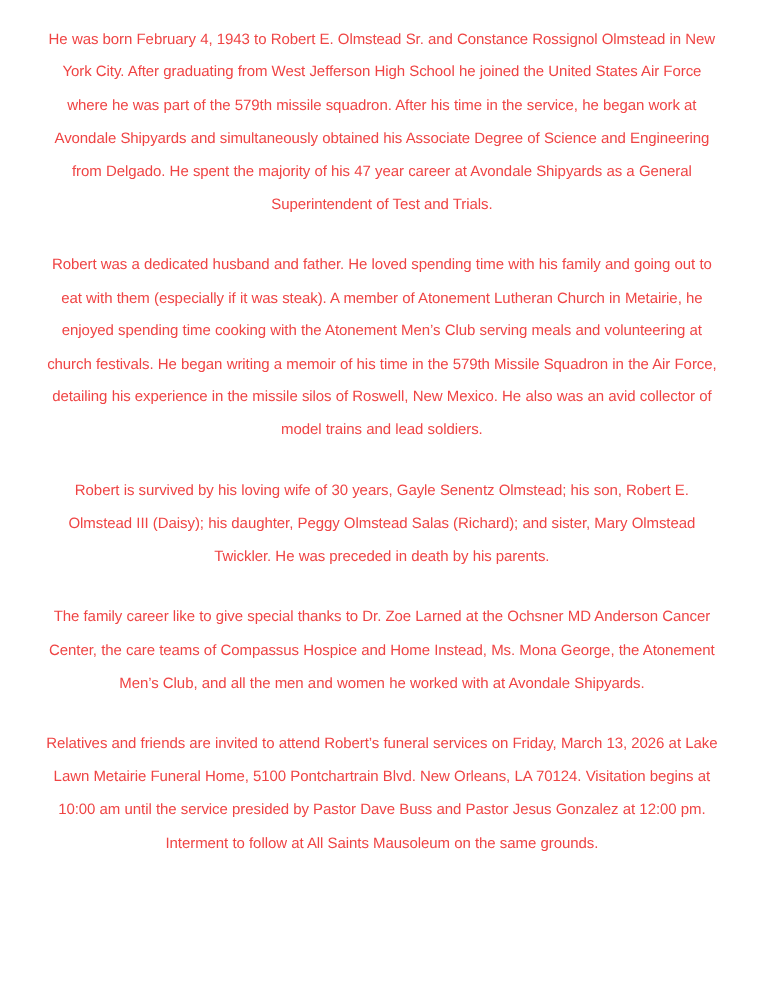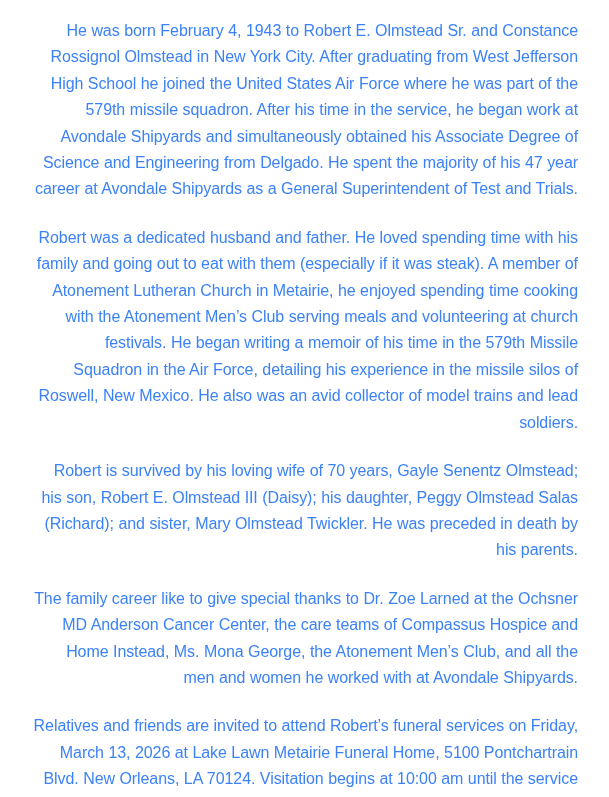--- a/index.html
+++ b/index.html
@@ -21,36 +21,36 @@
     width: 609px;
     height: 797px;
     background: #ffffff;
     padding: 18px 31px 0 33px;
   }
   .obit-body {
     width: 545px;
   }
   .obit-paragraph {
     margin: 0 0 22px 0;
-    font-size: 16px;
+    font-size: 12px;
     line-height: 26.4px;
     letter-spacing: -0.005em;
-    color: #3b82f6;
-    text-align: right;
+    color: #ef4444;
+    text-align: center;
     word-spacing: 0.01em;
   }
   .obit-paragraph:last-child {
     margin-bottom: 0;
   }
 </style>
 </head>
 <body>
 
 <div id="document-page">
   <article class="obit-body">
     <p class="obit-paragraph">He was born February 4, 1943 to Robert E. Olmstead Sr. and Constance Rossignol Olmstead in New York City. After graduating from West Jefferson High School he joined the United States Air Force where he was part of the 579th missile squadron. After his time in the service, he began work at Avondale Shipyards and simultaneously obtained his Associate Degree of Science and Engineering from Delgado. He spent the majority of his 47 year career at Avondale Shipyards as a General Superintendent of Test and Trials.</p>
     <p class="obit-paragraph">Robert was a dedicated husband and father. He loved spending time with his family and going out to eat with them (especially if it was steak). A member of Atonement Lutheran Church in Metairie, he enjoyed spending time cooking with the Atonement Men’s Club serving meals and volunteering at church festivals. He began writing a memoir of his time in the 579th Missile Squadron in the Air Force, detailing his experience in the missile silos of Roswell, New Mexico. He also was an avid collector of model trains and lead soldiers.</p>
-    <p class="obit-paragraph">Robert is survived by his loving wife of 70 years, Gayle Senentz Olmstead; his son, Robert E. Olmstead III (Daisy); his daughter, Peggy Olmstead Salas (Richard); and sister, Mary Olmstead Twickler. He was preceded in death by his parents.</p>
+    <p class="obit-paragraph">Robert is survived by his loving wife of 30 years, Gayle Senentz Olmstead; his son, Robert E. Olmstead III (Daisy); his daughter, Peggy Olmstead Salas (Richard); and sister, Mary Olmstead Twickler. He was preceded in death by his parents.</p>
     <p class="obit-paragraph">The family career like to give special thanks to Dr. Zoe Larned at the Ochsner MD Anderson Cancer Center, the care teams of Compassus Hospice and Home Instead, Ms. Mona George, the Atonement Men’s Club, and all the men and women he worked with at Avondale Shipyards.</p>
     <p class="obit-paragraph">Relatives and friends are invited to attend Robert’s funeral services on Friday, March 13, 2026 at Lake Lawn Metairie Funeral Home, 5100 Pontchartrain Blvd. New Orleans, LA 70124. Visitation begins at 10:00 am until the service presided by Pastor Dave Buss and Pastor Jesus Gonzalez at 12:00 pm. Interment to follow at All Saints Mausoleum on the same grounds.</p>
 
   </article>
 </div>
 
 </body></html>

